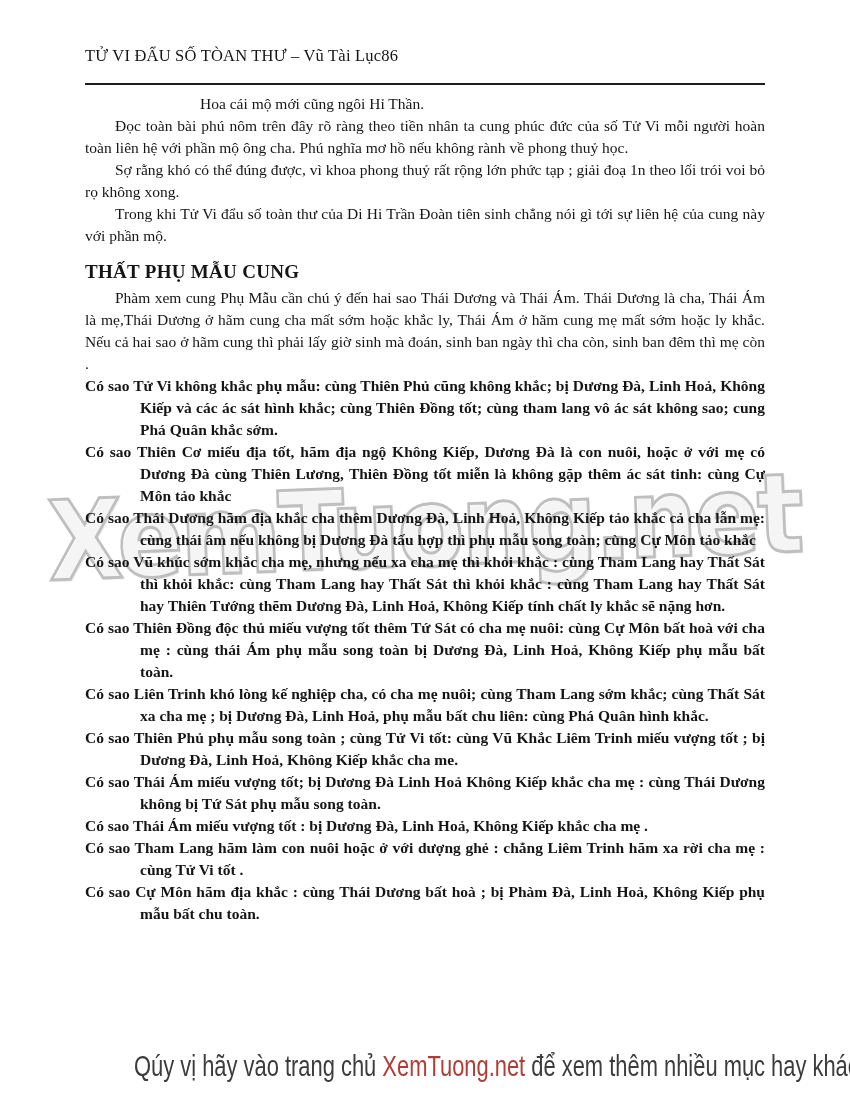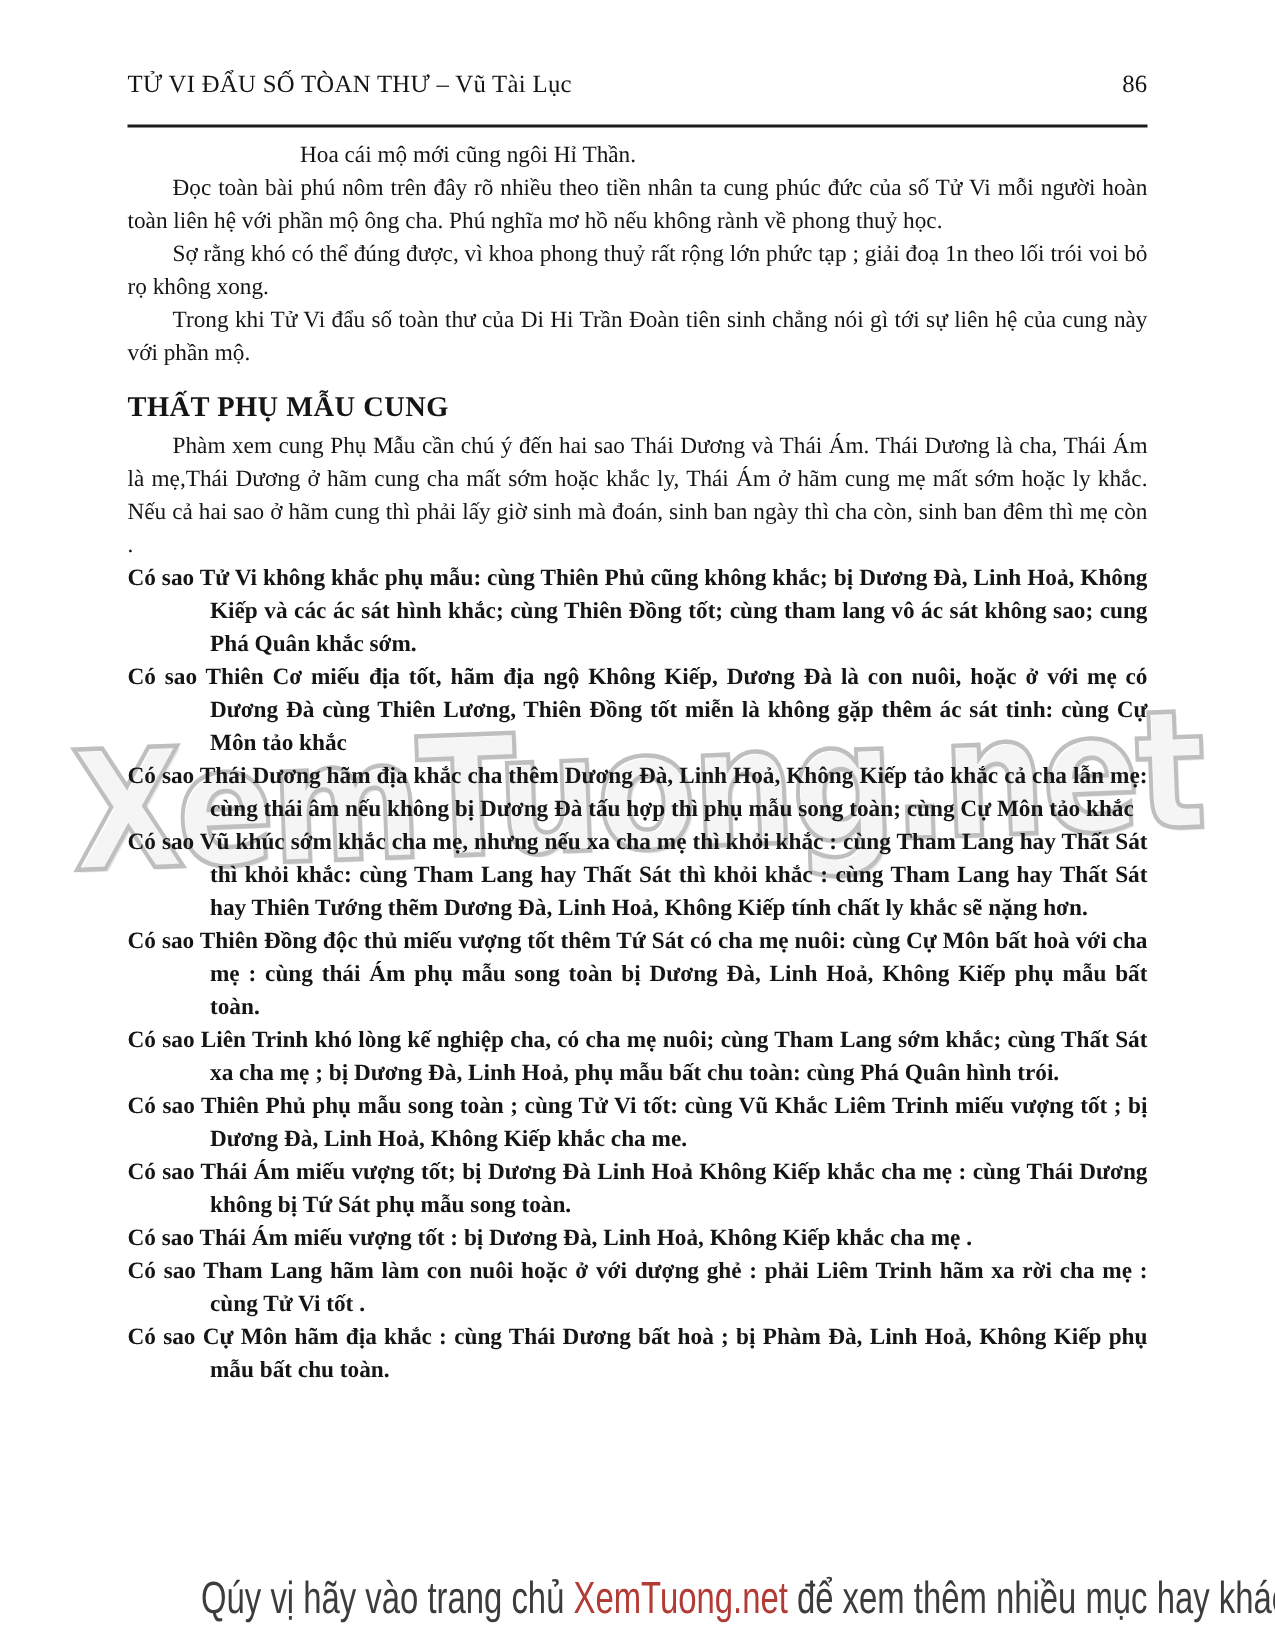--- a/index.html
+++ b/index.html
@@ -21,21 +21,21 @@
     transform:rotate(-2.2deg) scaleX(0.88);
     transform-origin:left center;
     pointer-events:none;
   }
   
   .content {
     position:absolute; left:85px; top:44px; width:680px; z-index:2;
     font-size:15.5px; line-height:22px;
   }
   .running-header {
-    display:flex; justify-content:space-between; align-items:baseline;
+    display:flex; align-items:baseline;
     font-size:16.5px; line-height:24px; letter-spacing:0.2px;
   }
   .rule { border-top:2px solid #1c1c1c; margin:15px 0 8px 0; }
   .epigraph-1 { margin:0 0 0 115px; }
   .epigraph-2 { margin:0 0 0 228px; }
   .para { margin:0; text-align:justify; text-indent:30px; }
   .section-heading {
     font-size:19px; font-weight:bold; margin:12px 0 3px 0;
     letter-spacing:0.3px; line-height:25px;
   }
@@ -67,38 +67,38 @@
 
     <div class="running-header">
       <span>TỬ VI ĐẨU SỐ TÒAN THƯ – Vũ Tài Lục</span>
       <span>86</span>
     </div>
 
     <div class="rule"></div>
 
     <p class="epigraph-1">Hoa cái mộ mới cũng ngôi Hỉ Thần.</p>
 
-    <p class="para">Đọc toàn bài phú nôm trên đây rõ nhiều theo tiền nhân ta cung phúc đức của số Tử Vi mỗi người hoàn toàn liên hệ với phần mộ ông cha. Phú nghĩa mơ hồ nếu không rành về phong thuỷ học.</p>
+    <p class="para">Đọc toàn bài phú nôm trên đây rõ ràng theo tiền nhân ta cung phúc đức của số Tử Vi mỗi người hoàn toàn liên hệ với phần mộ ông cha. Phú nghĩa mơ hồ nếu không rành về phong thuỷ học.</p>
     <p class="para">Sợ rằng khó có thể đúng được, vì khoa phong thuỷ rất rộng lớn phức tạp ; giải đoạ 1n theo lối trói voi bỏ rọ không xong.</p>
     <p class="para">Trong khi Tử Vi đẩu số toàn thư của Di Hi Trần Đoàn tiên sinh chẳng nói gì tới sự liên hệ của cung này với phần mộ.</p>
 
     <div class="section-heading">THẤT PHỤ MẪU CUNG</div>
 
     <p class="para">Phàm xem cung Phụ Mẫu cần chú ý đến hai sao Thái Dương và Thái Ám. Thái Dương là cha, Thái Ám là mẹ,Thái Dương ở hãm cung cha mất sớm hoặc khắc ly, Thái Ám ở hãm cung mẹ mất sớm hoặc ly khắc. Nếu cả hai sao ở hãm cung thì phải lấy giờ sinh mà đoán, sinh ban ngày thì cha còn, sinh ban đêm thì mẹ còn .</p>
 
     <p class="item">Có sao Tử Vi không khắc phụ mẫu: cùng Thiên Phủ cũng không khắc; bị Dương Đà, Linh Hoả, Không Kiếp và các ác sát hình khắc; cùng Thiên Đồng tốt; cùng tham lang vô ác sát không sao; cung Phá Quân khắc sớm.</p>
     <p class="item">Có sao Thiên Cơ miếu địa tốt, hãm địa ngộ Không Kiếp, Dương Đà là con nuôi, hoặc ở với mẹ có Dương Đà cùng Thiên Lương, Thiên Đồng tốt miễn là không gặp thêm ác sát tinh: cùng Cự Môn tảo khắc</p>
     <p class="item">Có sao Thái Dương hãm địa khắc cha thêm Dương Đà, Linh Hoả, Không Kiếp tảo khắc cả cha lẫn mẹ: cùng thái âm nếu không bị Dương Đà tấu hợp thì phụ mẫu song toàn; cùng Cự Môn tảo khắc</p>
     <p class="item">Có sao Vũ khúc sớm khắc cha mẹ, nhưng nếu xa cha mẹ thì khỏi khắc : cùng Tham Lang hay Thất Sát thì khỏi khắc: cùng Tham Lang hay Thất Sát thì khỏi khắc : cùng Tham Lang hay Thất Sát hay Thiên Tướng thẽm Dương Đà, Linh Hoả, Không Kiếp tính chất ly khắc sẽ nặng hơn.</p>
     <p class="item">Có sao Thiên Đồng độc thủ miếu vượng tốt thêm Tứ Sát có cha mẹ nuôi: cùng Cự Môn bất hoà với cha mẹ : cùng thái Ám phụ mẫu song toàn bị Dương Đà, Linh Hoả, Không Kiếp phụ mẫu bất toàn.</p>
-    <p class="item">Có sao Liên Trinh khó lòng kế nghiệp cha, có cha mẹ nuôi; cùng Tham Lang sớm khắc; cùng Thất Sát xa cha mẹ ; bị Dương Đà, Linh Hoả, phụ mẫu bất chu toàn: cùng Phá Quân hình trói.</p>
+    <p class="item">Có sao Liên Trinh khó lòng kế nghiệp cha, có cha mẹ nuôi; cùng Tham Lang sớm khắc; cùng Thất Sát xa cha mẹ ; bị Dương Đà, Linh Hoả, phụ mẫu bất chu liên: cùng Phá Quân hình khắc.</p>
     <p class="item">Có sao Thiên Phủ phụ mẫu song toàn ; cùng Tử Vi tốt: cùng Vũ Khắc Liêm Trinh miếu vượng tốt ; bị Dương Đà, Linh Hoả, Không Kiếp khắc cha me.</p>
     <p class="item">Có sao Thái Ám miếu vượng tốt; bị Dương Đà Linh Hoả Không Kiếp khắc cha mẹ : cùng Thái Dương không bị Tứ Sát phụ mẫu song toàn.</p>
     <p class="item">Có sao Thái Ám miếu vượng tốt : bị Dương Đà, Linh Hoả, Không Kiếp khắc cha mẹ .</p>
-    <p class="item">Có sao Tham Lang hãm làm con nuôi hoặc ở với dượng ghẻ : phải Liêm Trinh hãm xa rời cha mẹ : cùng Tử Vi tốt .</p>
+    <p class="item">Có sao Tham Lang hãm làm con nuôi hoặc ở với dượng ghẻ : chẳng Liêm Trinh hãm xa rời cha mẹ : cùng Tử Vi tốt .</p>
     <p class="item">Có sao Cự Môn hãm địa khắc : cùng Thái Dương bất hoà ; bị Phàm Đà, Linh Hoả, Không Kiếp phụ mẫu bất chu toàn.</p>
 
   </div>
 
   <div class="footer">
     <div class="footer-inner">
       <span>Qúy vị hãy vào trang chủ </span><span class="brand">XemTuong.net</span><span> để xem thêm nhiều mục hay khác</span>
     </div>
   </div>
 

